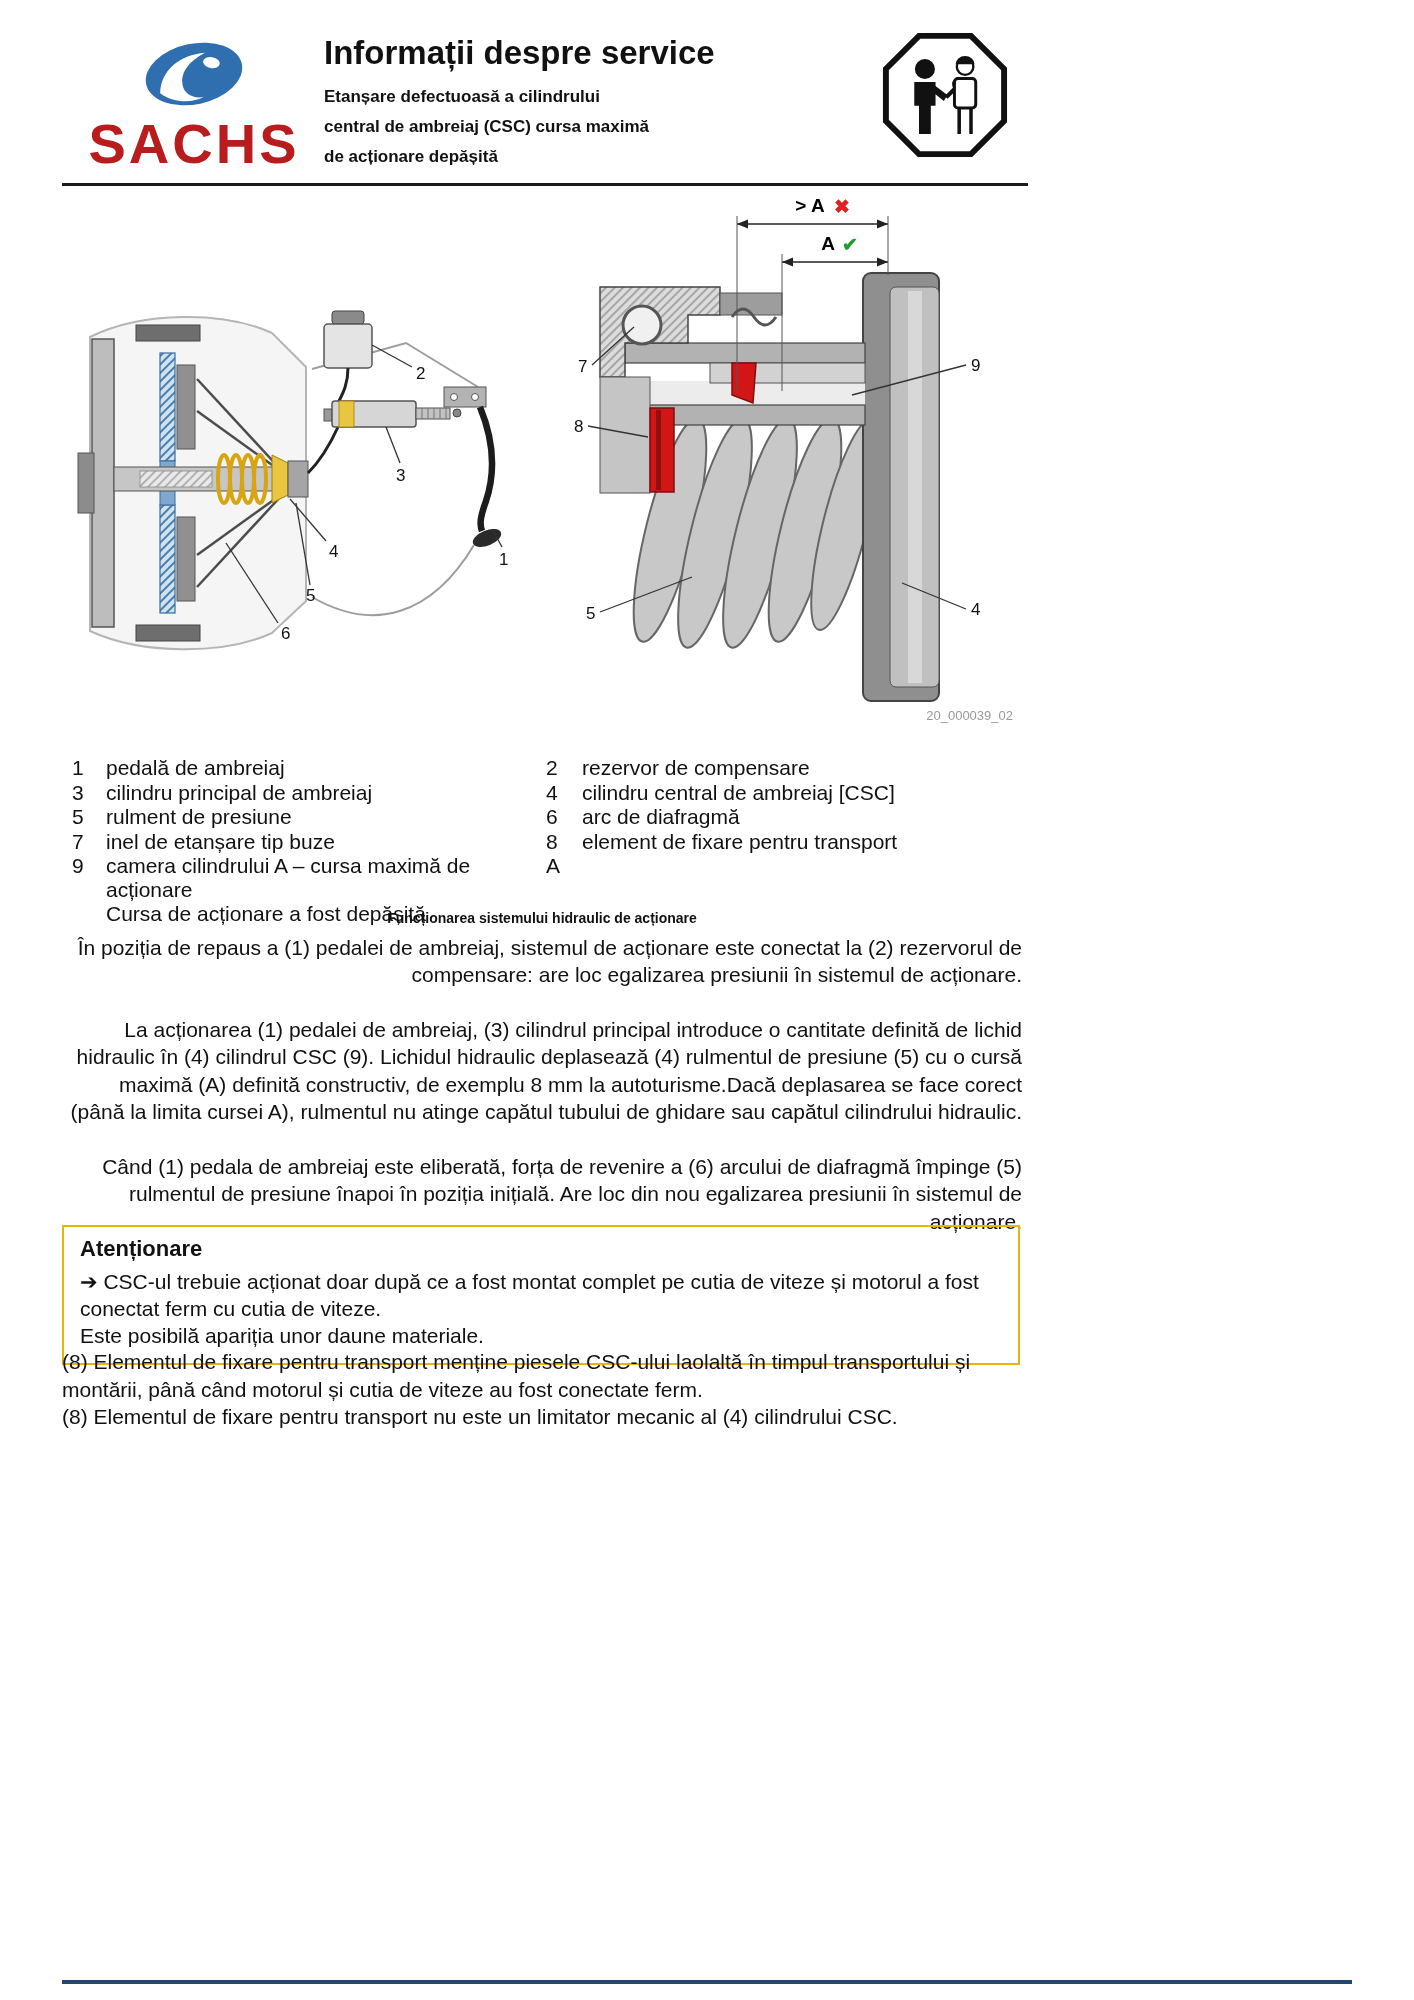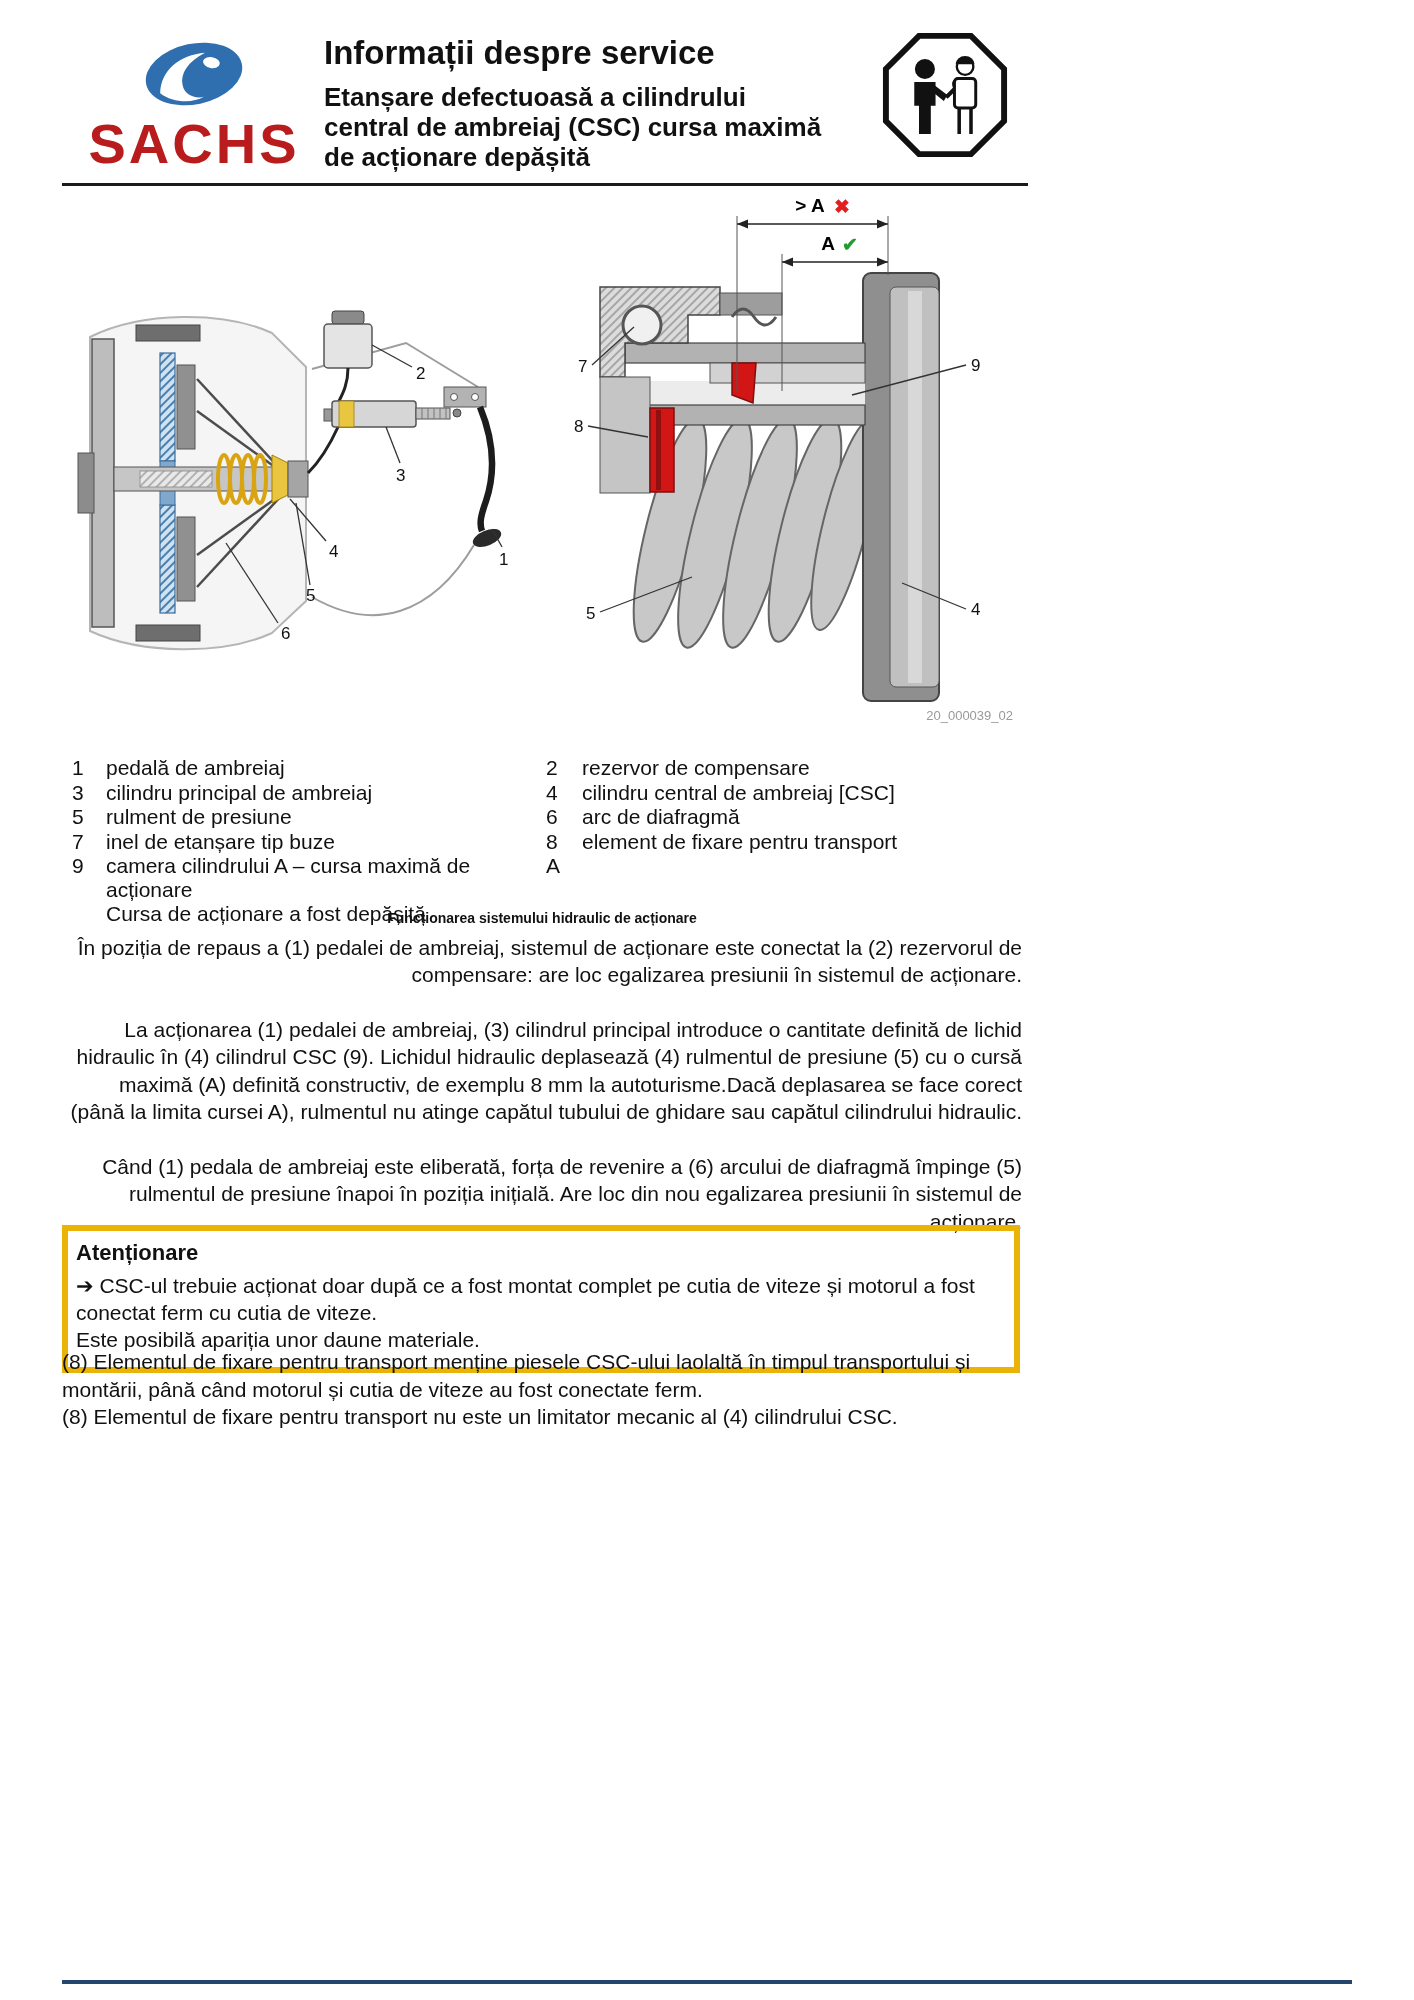--- a/index.html
+++ b/index.html
@@ -7,21 +7,21 @@
     position:relative; width:1414px; height:2000px; background:#ffffff;
     font-family:"Liberation Sans", sans-serif; color:#111; overflow:hidden;
   }
   
   .header { position:absolute; top:30px; left:62px; width:970px; height:150px; }
   .logo { position:absolute; left:6px; top:4px; width:252px; text-align:center; }
   .logo-swirl { display:block; margin:0 auto; }
   .logo-text { font-size:56px; font-weight:bold; color:#b91c1c; letter-spacing:3px; line-height:1; margin-top:2px; }
   .title-block { position:absolute; left:262px; top:4px; width:580px; }
   .doc-title { font-size:33px; font-weight:bold; margin:0 0 10px 0; }
-  .doc-subtitle { font-size:26px; font-weight:bold; line-height:30px; margin:0; }
+  .doc-subtitle { font-size:17px; font-weight:bold; line-height:30px; margin:0; }
   .octagon { position:absolute; left:818px; top:0px; }
   .header-rule { position:absolute; top:183px; left:62px; width:966px; height:3px; background:#1b1b1b; }
   
   .figure-area { position:absolute; top:195px; left:62px; width:1000px; height:520px; }
   .fig-left  { position:absolute; left:14px; top:108px; }
   .fig-right { position:absolute; left:508px; top:0px; }
   .caption { position:absolute; top:716px; left:76px; font-size:20px; }
   
   .legend {
     position:absolute; top:756px; left:72px; width:945px;
@@ -30,21 +30,21 @@
   }
   .lcont { grid-column:2; }
   
   .body-text { position:absolute; top:905px; left:62px; width:960px; font-size:21px; line-height:27.5px; }
   .body-heading { font-size:14px; font-weight:bold; margin:0;text-align:center; }
   .body-text p { margin:1px 0 27px 0;text-align:right; }
   .body-text p:last-child { margin-bottom:0; }
   
   .warnbox {
     position:absolute; top:1225px; left:62px; width:922px;
-    border:6px solid #eab308; padding:8px 16px 14px 8px;
+    border:2px solid #eab308; padding:8px 16px 14px 16px;
     font-size:21px; line-height:27px;
   }
   .warn-title { font-size:22px; font-weight:bold; margin:0 0 6px 0; }
   .warnbox p { margin:0; }
   
   .footer-text { position:absolute; top:1348px; left:62px; width:960px; font-size:21px; line-height:27.5px; }
   .footer-text p { margin:0; }
   .bottom-rule { position:absolute; top:1980px; left:62px; width:1290px; height:4px; background:#24456e; }
 </style>
 </head>

